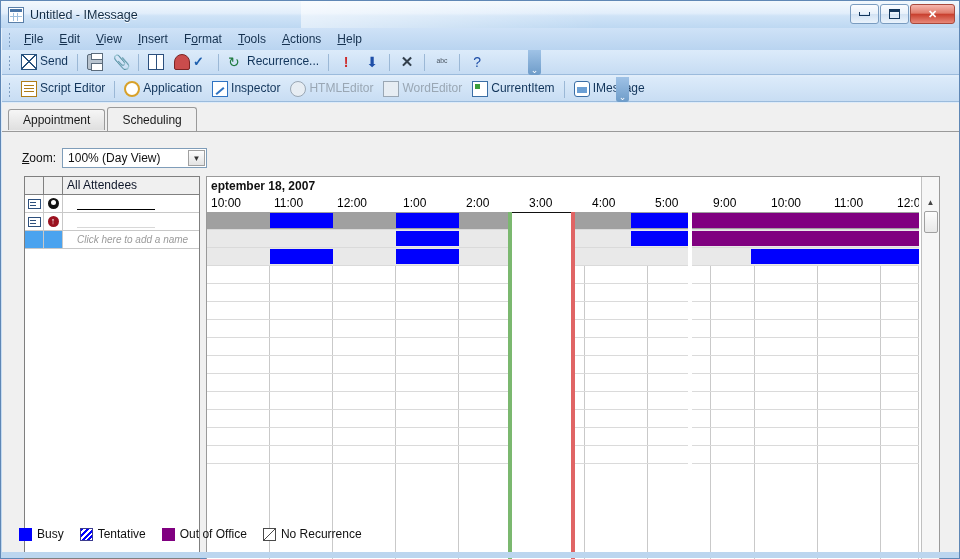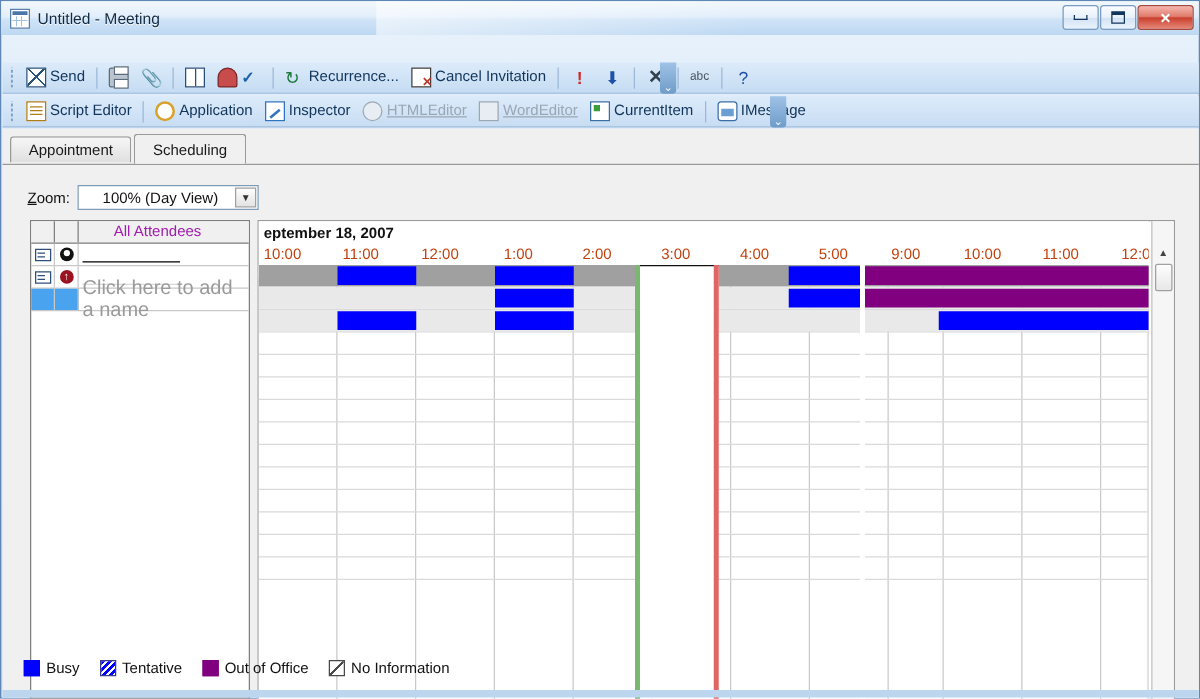--- a/index.html
+++ b/index.html
@@ -73,21 +73,21 @@
   
   .toolbar {
     position:absolute; left:1px; width:957px; height:25px;
     background:linear-gradient(180deg,#dcebfa 0%, #c6dcf3 100%);
     display:flex; align-items:center; padding-left:4px;
     border-bottom:1px solid #9bbbdc;
   }
   .toolbar.t1 { top:49px; }
   .toolbar.t2 { top:76px; background:linear-gradient(180deg,#dcebfa 0%, #c8ddf3 100%); }
   .tb-item { display:flex; align-items:flex-start; gap:3px; padding:2px 5px; color:#12355b; font-size:12px; white-space:nowrap; }
-  .tb-item.dim { color:#9aa7b4;text-decoration:underline; }
+  .tb-item.dim { color:#9aa7b4; }
   .tb-sep { width:1px; height:17px; background:#9bb8d6; margin:0 4px; flex:none; }
   .tb-overflow {
     position:absolute; right:1px; top:0; width:13px; height:25px;
     background:linear-gradient(180deg,#9fc2e6,#6e9cc9);
     display:flex; align-items:flex-end; justify-content:center; color:#fff; font-size:9px;
     border-radius:0 0 3px 3px;
   }
 
   
   .ico { width:16px; height:16px; position:relative; flex:none; display:inline-block; }
@@ -102,21 +102,21 @@
   .ico.book { background:#fff; border:1px solid #2b4f7d; }
   .ico.book::after{ content:""; position:absolute; left:7px; top:0; width:1px; height:14px; background:#2b4f7d;}
   .ico.person { background:#c94c4c; border-radius:50% 50% 2px 2px; border:1px solid #7b2626; }
   .ico.check { color:#1e5fae; font-weight:bold; font-size:13px; line-height:16px;}
   .ico.recur { color:#1f7a3f; font-size:14px; line-height:16px; }
   .ico.cancel-inv { background:#fff; border:1px solid #3d3d3d; }
   .ico.cancel-inv::after{ content:"✕"; position:absolute; right:-2px; bottom:-3px; color:#c0392b; font-size:10px; font-weight:bold;}
   .ico.excl { color:#cc2b2b; font-weight:bold; font-size:14px; line-height:16px; text-align:center;}
   .ico.arrow-down { color:#1f4fa8; font-size:14px; line-height:16px; text-align:center;}
   .ico.xmark { color:#33404d; font-size:15px; line-height:16px; text-align:center; font-weight:600;}
-  .ico.abc { color:#4a5663; font-size:14px; line-height:16px; text-align:center;}
+  .ico.abc { color:#4a5663; font-size:10px; line-height:16px; text-align:center;}
   .ico.help { color:#1f4fa8; font-size:14px; line-height:16px; text-align:center;}
   .ico.script { background:#fff; border:1px solid #b07d18; }
   .ico.script::after{ content:""; position:absolute; left:2px; top:3px; right:2px; height:1px; background:#b07d18;
     box-shadow:0 3px 0 #b07d18, 0 6px 0 #b07d18;}
   .ico.clock { border:2px solid #d8a12a; border-radius:50%; background:#fff; }
   .ico.pencil { background:#fff; border:1px solid #2f73c2; }
   .ico.pencil::after{ content:""; position:absolute; left:2px; top:8px; width:10px; height:2px; background:#2f73c2; transform:rotate(-40deg);}
   .ico.globe { border:1px solid #9aa7b4; border-radius:50%; background:#e7edf3;}
   .ico.word { background:#e7edf3; border:1px solid #9aa7b4; }
   .ico.curitem { background:#fff; border:1px solid #3b6ea5;}
@@ -139,58 +139,58 @@
     background:#f0f0f0; height:24px; padding-top:5px; position:relative; top:1px; z-index:2;
   }
   .tab-strip-line { position:absolute; left:0; top:28px; width:957px; height:1px; background:#9a9a9a; }
   .content { position:absolute; left:0; top:29px; width:957px; height:426px; background:#f0f0f0; }
 
   
   .zoom-row { position:absolute; left:20px; top:16px; display:flex; align-items:center; gap:6px; }
   .zoom-label { font-size:12px; color:#111; }
   .combo {
     height:20px; border:1px solid #7f9db9; background:#fff; display:flex; align-items:center;
-    font-size:12px; color:#111; padding-left:19px; position:relative;
+    font-size:12px; color:#111; padding-left:5px; position:relative;
   }
   .combo .arrow {
     position:absolute; right:1px; top:1px; width:17px; height:16px;
     background:linear-gradient(180deg,#fdfdfd,#e3e3e3); border:1px solid #a0a0a0;
     display:flex; align-items:center; justify-content:center; font-size:8px; color:#333;
   }
   #zoom-combo { width:145px; }
 
   
   .attendee-box {
     position:absolute; left:22px; top:44px; width:176px; height:383px;
     border:1px solid #7f7f7f; background:#fff;
   }
   .att-head { display:flex; height:18px; background:#f0f0f0; border-bottom:1px solid #808080; }
   .att-head .c1 { width:19px; border-right:1px solid #808080; }
   .att-head .c2 { width:19px; border-right:1px solid #808080; }
-  .att-head .c3 { flex:1; font-size:12px; padding-left:4px; color:#a21caf; line-height:17px;margin-left:24px; }
+  .att-head .c3 { flex:1; font-size:12px; padding-left:4px; color:#0f172a; line-height:17px; }
   .att-row { display:flex; height:18px; border-bottom:1px solid #c8c8c8; align-items:stretch; }
   .att-row .c1 { width:19px; border-right:1px solid #c8c8c8; display:flex; align-items:center; justify-content:center;}
   .att-row .c2 { width:19px; border-right:1px solid #c8c8c8; display:flex; align-items:center; justify-content:center;}
-  .att-row .c3 { flex:1; padding-left:3px; font-size:16px; color:#111; display:flex; align-items:center; }
+  .att-row .c3 { flex:1; padding-left:14px; font-size:10px; color:#111; display:flex; align-items:center;font-style:italic; }
   .att-row.new .c1, .att-row.new .c2 { background:#4aa3ef; }
   .att-row.new .c3 { color:#9a9a9a; }
   .att-name-line { display:inline-block; border-bottom:1px solid #000; min-width:78px; height:12px; }
   .att-name-line.light { border-bottom-color:#d8d8d8; }
   .mini-card { width:13px; height:10px; background:#fff; border:1px solid #2d4f7c; position:relative; }
   .mini-card::after{ content:""; position:absolute; left:1px; top:2px; right:4px; height:1px; background:#2d4f7c; box-shadow:0 3px 0 #2d4f7c;}
   .dot-chair { width:11px; height:11px; border-radius:50%; background:#111; position:relative;}
   .dot-chair::after{content:"";position:absolute;left:3px;top:2px;width:5px;height:5px;background:#fff;border-radius:50%;}
   .dot-req { width:11px; height:11px; border-radius:50%; background:#9b1220; display:flex;align-items:center;justify-content:center;color:#fff;font-size:9px;line-height:11px;}
   .att-filler { flex:1; }
 
   
   .fb-wrap { position:absolute; left:204px; top:44px; width:734px; height:407px; border:1px solid #9a9a9a; background:#fff; }
   .fb-header { position:absolute; left:0; top:0; width:712px; height:46px; background:#fff; overflow:hidden;}
   .fb-daylabel { position:absolute; top:2px; font-size:12px; font-weight:bold; color:#111; white-space:nowrap;}
-  .fb-timelabel { position:absolute; top:19px; font-size:12px; color:#c2410c; white-space:nowrap; }
+  .fb-timelabel { position:absolute; top:19px; font-size:12px; color:#000000; white-space:nowrap; }
   .fb-grid { position:absolute; left:0; top:35px; width:712px; height:352px; background:#fff; overflow:hidden;}
   .fb-col { position:absolute; top:0; bottom:0; border-right:1px solid #c9c9c9; }
   .fb-rowline { position:absolute; left:0; width:712px; height:1px; background:#dadada; }
   .fb-summary { position:absolute; left:0; top:0; width:712px; height:17px; background:#a0a0a0; }
   .fb-attrow { position:absolute; left:0; width:712px; height:17px; background:#e9e9e9; }
   .bar { position:absolute; height:15px; top:1px; }
   .bar.busy { background:#0000fe; }
   .bar.oof  { background:#800080; }
   .sel-window { position:absolute; top:0; background:#fff; border-top:1px solid #111; }
   .sel-edge { position:absolute; top:0; width:4px; }
@@ -216,32 +216,43 @@
 <body>
 
 <div id="app">
   <div class="win-frame">
 
     <div class="titlebar">
       <div class="title-icon">
           <i></i>
           <u></u>
         </div>
-      <span class="title-text">Untitled - Meeting</span>
+      <span class="title-text">Untitled - IMessage</span>
       <div class="win-btns">
         <div class="wbtn">
             <span class="min-glyph"></span>
           </div>
         <div class="wbtn">
             <span class="max-glyph"></span>
           </div>
         <div class="wbtn close">✕</div>
       </div>
     </div>
 
+    <div class="menubar">
+      <div class="gripper"></div>
+      <div class="menu-item"><u>F</u><span title="File">ile</span></div>
+      <div class="menu-item"><u>E</u>dit</div>
+      <div class="menu-item"><u>V</u>iew</div>
+      <div class="menu-item"><u>I</u>nsert</div>
+      <div class="menu-item">F<u>o</u>rmat</div>
+      <div class="menu-item"><u>T</u>ools</div>
+      <div class="menu-item"><u>A</u>ctions</div>
+      <div class="menu-item"><u>H</u>elp</div>
+    </div>
 
     <div class="toolbar t1">
       <div class="gripper"></div>
       <div class="tb-item">
         <span class="ico envelope"></span>
         <span style="text-decoration:underline solid transparent">Send</span>
       </div>
       <div class="tb-sep"></div>
       <div class="tb-item">
           <span class="ico printer"></span>
@@ -254,24 +265,20 @@
           <span class="ico book"></span>
         </div>
       <div class="tb-item">
         <span class="ico person"></span>
           <span class="ico check">✓</span>
       </div>
       <div class="tb-sep"></div>
       <div class="tb-item">
         <span class="ico recur">↻</span>
         <span>Recurrence...</span>
-      </div>
-      <div class="tb-item">
-        <span class="ico cancel-inv"></span>
-        <span>Cancel Invitation</span>
       </div>
       <div class="tb-sep"></div>
       <div class="tb-item">
           <span class="ico excl">!</span>
         </div>
       <div class="tb-item">
           <span class="ico arrow-down">⬇</span>
         </div>
       <div class="tb-sep"></div>
       <div class="tb-item">
@@ -465,19 +472,19 @@
       <div class="lg-item">
         <span class="sw tent"></span>
         <span>Tentative</span>
       </div>
       <div class="lg-item">
         <span class="sw oof"></span>
         <span>Out of Office</span>
       </div>
       <div class="lg-item">
         <span class="sw noinfo"></span>
-        <span>No Information</span>
+        <span>No Recurrence</span>
       </div>
     </div>
 
     <div class="statusbar"></div>
   </div>
 </div>
 
 </body></html>

